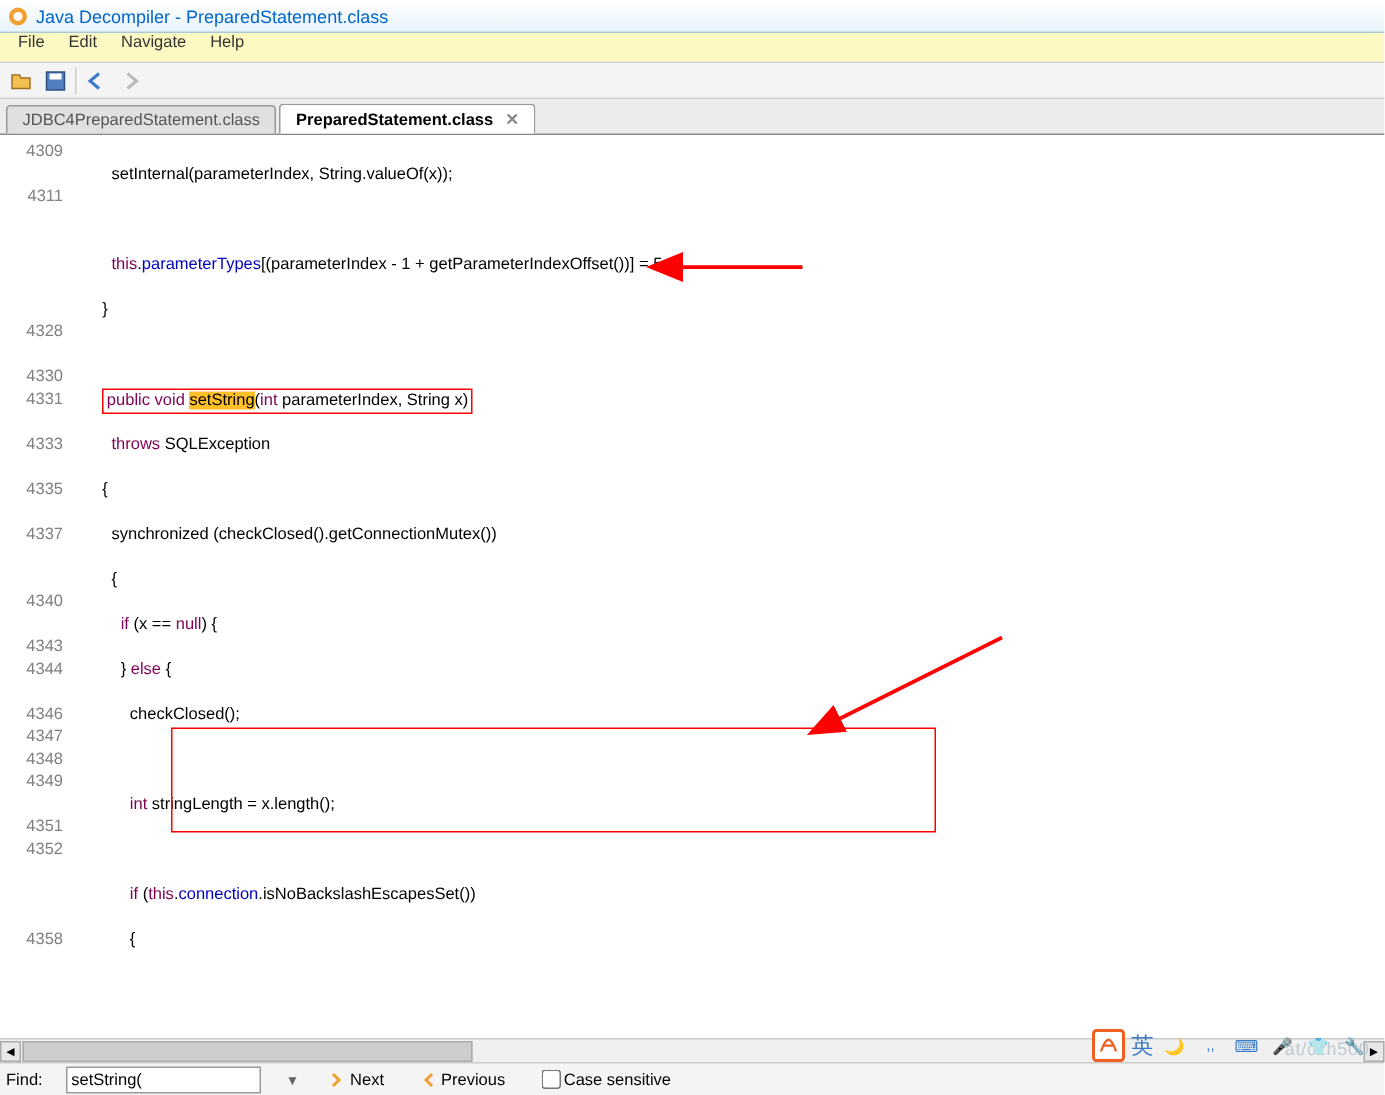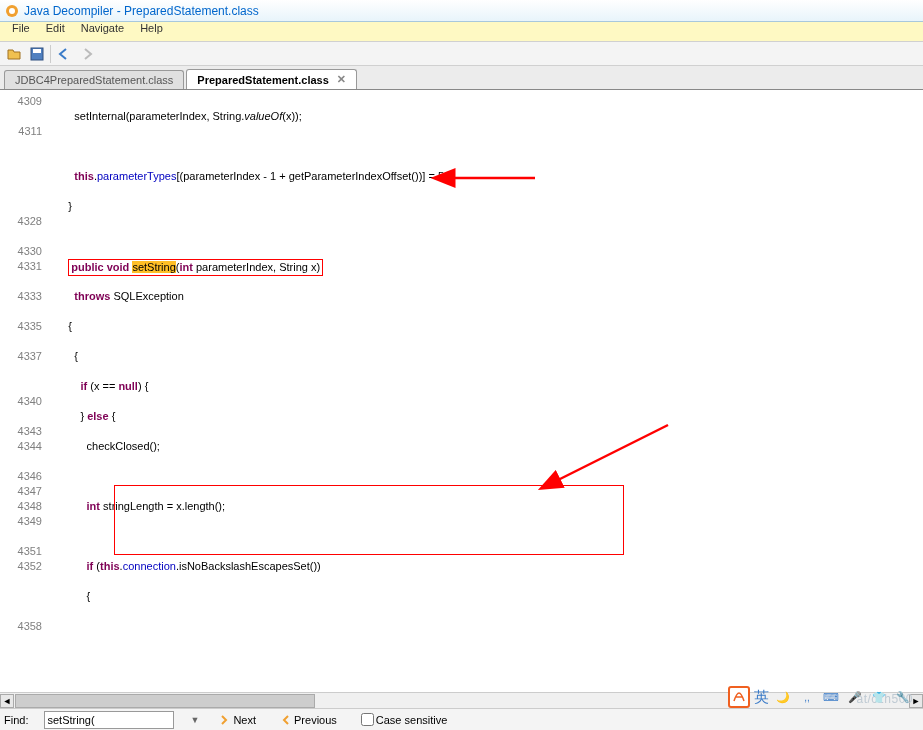--- a/index.html
+++ b/index.html
@@ -13,23 +13,23 @@
 .toolbar .tbtn{width:20px;height:20px;display:flex;align-items:center;justify-content:center;cursor:pointer}
 .tabbar{background:#ececec;height:24px;display:flex;align-items:flex-end;padding:0 4px;border-bottom:1px solid #888}
 .tab{padding:3px 10px;border:1px solid #999;border-bottom:none;background:#e0e0e0;margin-right:2px;border-radius:3px 3px 0 0;font-size:11px;color:#555;display:flex;align-items:flex-end;gap:4px}
 .tab.active{background:#fff;font-weight:bold;color:#000}
 .tab .x{color:#888;margin-left:4px;cursor:pointer}
 .editor{display:flex;height:602px;overflow:auto;font-family:'Courier New',monospace;font-size:12px;line-height:15px;position:relative}
 .gutter{background:#fff;color:#808080;text-align:right;padding:4px 6px 4px 4px;user-select:none;min-width:48px;border-right:0}
 .gutter div{height:15px}
 .code{padding:4px 0 4px 8px;white-space:pre;color:#000;flex:1}
 .code div{height:15px}
-.kw{color:#7f0055;font-weight:bold}
+.kw{color:#7f0055;font-weight:normal}
 .fld{color:#0000c0}
-.mtd{font-style:italic}
+.mtd{}
 .hl{background:#ffbf26}
 .box1{border:1.5px solid #f00;padding:0 2px;display:inline-block}
 .arrow{position:absolute;pointer-events:none}
 .arrow svg{overflow:visible}
 .bigbox{position:absolute;border:1.5px solid #f00;pointer-events:none}
 .hscroll{height:16px;background:#f0f0f0;border-top:1px solid #ccc;position:relative}
 .hscroll .thumb{position:absolute;left:0;top:1px;height:14px;width:300px;background:#cdcdcd;border:1px solid #aaa}
 .hscroll .ar{position:absolute;top:1px;width:14px;height:14px;background:#e8e8e8;border:1px solid #aaa;text-align:center;font-size:9px;line-height:12px}
 .findbar{height:22px;background:#f4f4f4;border-top:1px solid #ccc;display:flex;align-items:center;padding:0 4px;gap:16px}
 .findbar input[type=text]{width:130px;height:18px;border:1px solid #999;padding:0 2px;font-size:11px}
@@ -135,20 +135,21 @@
   </div>
   <div class="code">
 <div><span>      setInternal(parameterIndex, String.</span><span class="mtd">valueOf</span><span>(x));</span></div>
 <div> </div>
 <div><span>      </span><span class="kw">this</span><span>.</span><span class="fld">parameterTypes</span><span>[(parameterIndex - 1 + getParameterIndexOffset())] = 5;</span></div>
 <div>    }</div>
 <div> </div>
 <div>    <span class="box1"><span class="kw">public</span><span> </span><span class="kw">void</span><span> </span><span class="hl">setString</span><span>(</span><span class="kw">int</span><span> parameterIndex, String x)</span></span></div>
 <div><span>      </span><span class="kw">throws</span><span> SQLException</span></div>
 <div>    {</div>
+<div>      synchronized (checkClosed().getConnectionMutex())</div>
 <div>      {</div>
 <div><span>        </span><span class="kw">if</span><span> (x == </span><span class="kw">null</span><span>) {</span></div>
 <div><span>        } </span><span class="kw">else</span><span> {</span></div>
 <div>          checkClosed();</div>
 <div> </div>
 <div><span>          </span><span class="kw">int</span><span> stringLength = x.length();</span></div>
 <div> </div>
 <div><span>          </span><span class="kw">if</span><span> (</span><span class="kw">this</span><span>.</span><span class="fld">connection</span><span>.isNoBackslashEscapesSet())</span></div>
 <div>          {</div>
 

